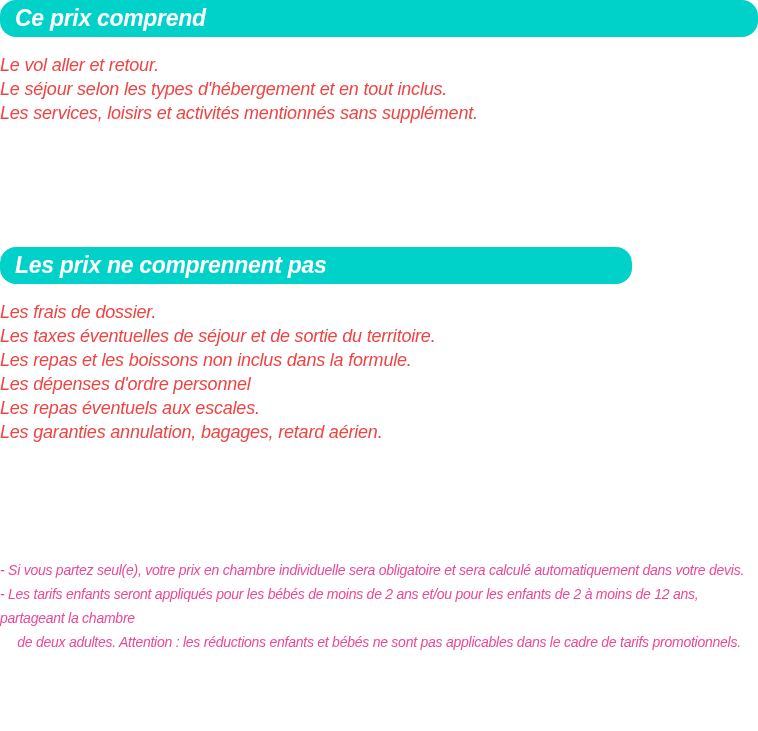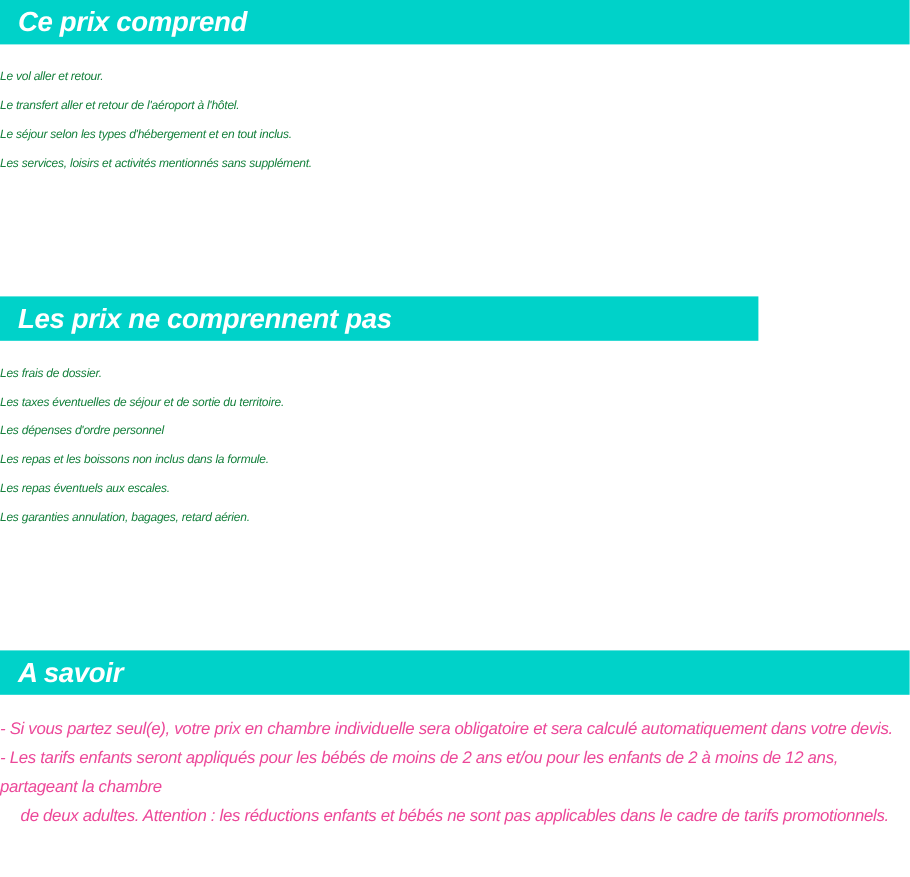--- a/index.html
+++ b/index.html
@@ -14,40 +14,41 @@
       font-family: "Liberation Sans", sans-serif;
       color: #4a4a4a;
     }
     .section-header {
       background: #00d2c9;
       height: 37px;
       display: flex;
       align-items: center;
       padding-left: 15px;
       box-sizing: border-box;
+      border-radius: 16px;
     }
     .section-header h2 {
       margin: 0;
       font-family: "Liberation Sans", sans-serif;
       font-style: italic;
       font-weight: bold;
       font-size: 23px;
       color: #ffffff;
       letter-spacing: -0.3px;
     }
     .list {
       margin: 0;
       padding: 0;
       list-style: none;
     }
     .list li {
       font-style: italic;
-      font-size: 10px;
+      font-size: 18px;
       line-height: 24px;
-      color: #15803d;
+      color: #ef4444;
       white-space: nowrap;
       letter-spacing: -0.2px;
     }
     .para {
       font-style: italic;
       font-size: 14px;
       line-height: 24px;
       color: #ec4899;
       letter-spacing: -0.25px;
       margin: 0;
@@ -61,42 +62,38 @@
   </style>
 </head>
 <body>
 
 <section id="sec1">
   <div class="section-header">
     <h2>Ce prix comprend</h2>
   </div>
   <ul class="list">
     <li>Le vol aller et retour.</li>
-    <li>Le transfert aller et retour de l'aéroport à l'hôtel.</li>
     <li>Le séjour selon les types d'hébergement et en tout inclus.</li>
     <li>Les services, loisirs et activités mentionnés sans supplément.</li>
   </ul>
 </section>
 
 <section id="sec2">
   <div class="section-header">
     <h2>Les prix ne comprennent pas</h2>
   </div>
   <ul class="list">
     <li>Les frais de dossier.</li>
     <li>Les taxes éventuelles de séjour et de sortie du territoire.</li>
+    <li>Les repas et les boissons non inclus dans la formule.</li>
     <li>Les dépenses d'ordre personnel</li>
-    <li>Les repas et les boissons non inclus dans la formule.</li>
     <li>Les repas éventuels aux escales.</li>
     <li>Les garanties annulation, bagages, retard aérien.</li>
   </ul>
 </section>
 
 <section id="sec3">
-  <div class="section-header">
-    <h2>A savoir</h2>
-  </div>
   <div class="body">
     <p class="para">- Si vous partez seul(e), votre prix en chambre individuelle sera obligatoire et sera calculé automatiquement dans votre devis.</p>
     <p class="para">- Les tarifs enfants seront appliqués pour les bébés de moins de 2 ans et/ou pour les enfants de 2 à moins de 12 ans, partageant la chambre</p>
     <p class="para" style="white-space:nowrap;text-align:center;">de deux adultes. Attention : les réductions enfants et bébés ne sont pas applicables dans le cadre de tarifs promotionnels.</p>
   </div>
 </section>
 
 </body></html>

